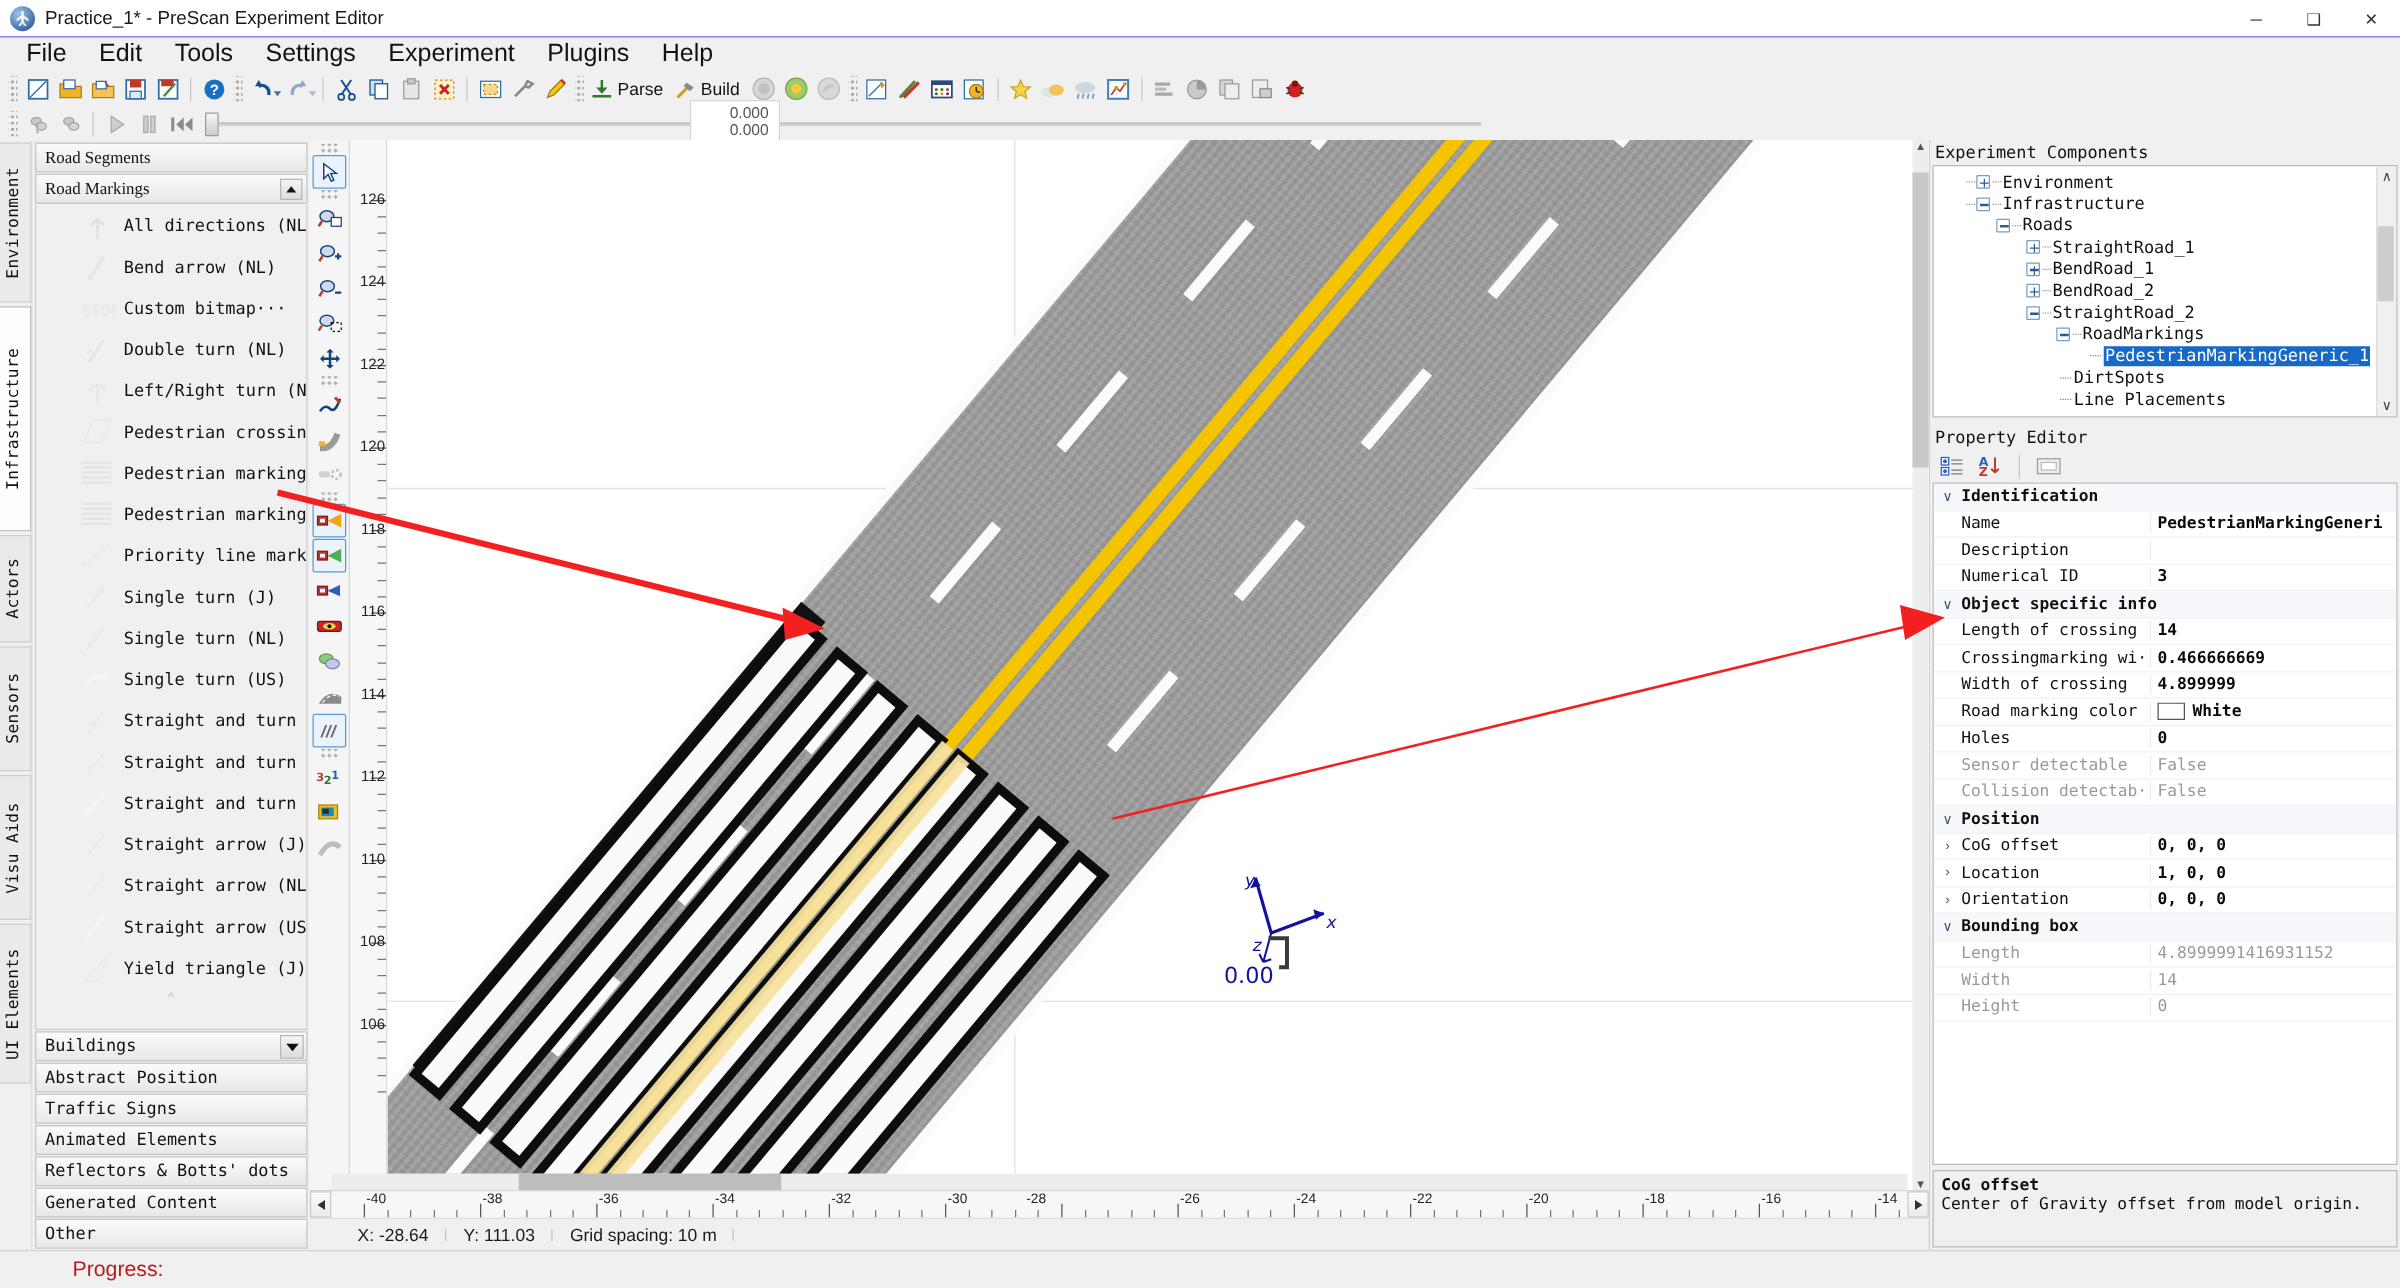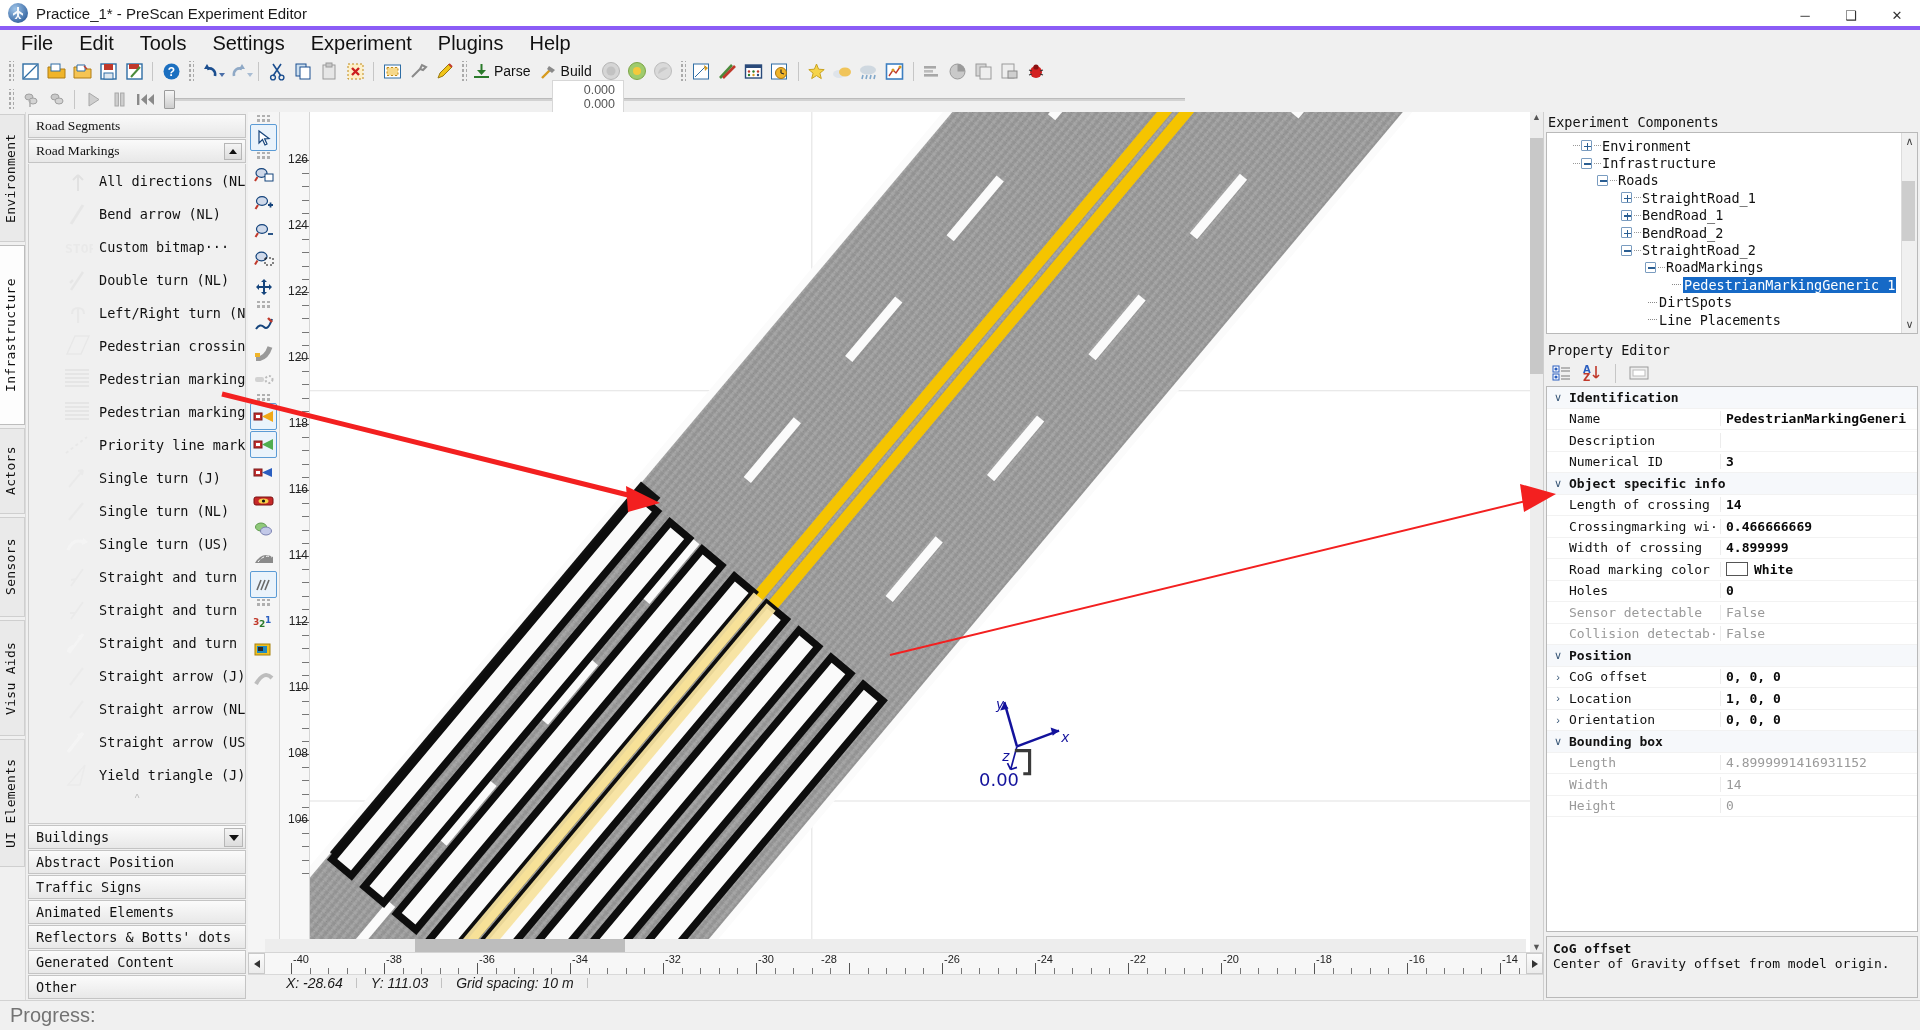--- a/index.html
+++ b/index.html
@@ -8,21 +8,21 @@
     font-family: "Liberation Sans", sans-serif;
     background: #f0f0f0;
     overflow: hidden;
     position: relative;
   }
 
   
   #titlebar {
     height: 30px; background: #ffffff;
     display: flex; align-items: center;
-    border-bottom: 4px solid #8b5cf6;
+    border-bottom: 1px solid #8b5cf6;
     position: relative;
   }
   #app-icon {
     width: 20px; height: 20px; margin: 0 8px 0 8px;
     border-radius: 50%;
     background: radial-gradient(circle at 35% 30%, #9fc4e8, #3f6ea8 70%, #24466e);
     position: relative; flex: none;
   }
   #app-icon::after {
     content: ""; position: absolute; left: 5px; top: 4px;
@@ -200,21 +200,21 @@
     position: absolute; left: 17px; right: 17px; top: -14px; height: 13px;
     background: #ededed;
   }
   #hthumb {
     position: absolute; left: 150px; width: 210px; top: 0; height: 13px;
     background: #bdbdbd;
   }
 
   #statusbar {
     height: 26px; background: #f0f0f0; border-top: 1px solid #d9d9d9;
-    display: flex; align-items: flex-start; padding-left: 24px; font-style: italic;
+    display: flex; align-items: center; padding-left: 24px;
   }
   .sb-cell { font-size: 14px; color: #1a1a1a; padding: 0 14px; position: relative; }
   .sb-cell::after { content: ""; position: absolute; right: 0; top: 3px; bottom: 3px; width: 1px; background: #c2c2c2; }
 
   
   #rdock {
     width: 377px; flex: none; background: #f0f0f0;
     display: flex; flex-direction: column;
     border-left: 1px solid #cfcfcf;
   }
@@ -292,21 +292,21 @@
     font-family: "DejaVu Sans Mono", monospace; font-size: 13px; color: #111;
   }
   #help-title { font-weight: bold; }
 
   
   #progressbar {
     position: absolute; left: 0; bottom: 0; width: 1920px; height: 30px;
     background: #f0f0f0; border-top: 1px solid #d2d2d2;
     display: flex; align-items: center; padding-left: 10px;
   }
-  #progress-label { font-size: 20px; color: #737373; }
+  #progress-label { font-size: 17px; color: #b91c1c; margin-left: 48px; }
 
   
   #annot { position: absolute; inset: 0; pointer-events: none; }
 </style>
 </head>
 <body>
 
 <div id="titlebar">
   <div id="app-icon"></div>
   <div id="title-text">Practice_1* - PreScan Experiment Editor</div>

